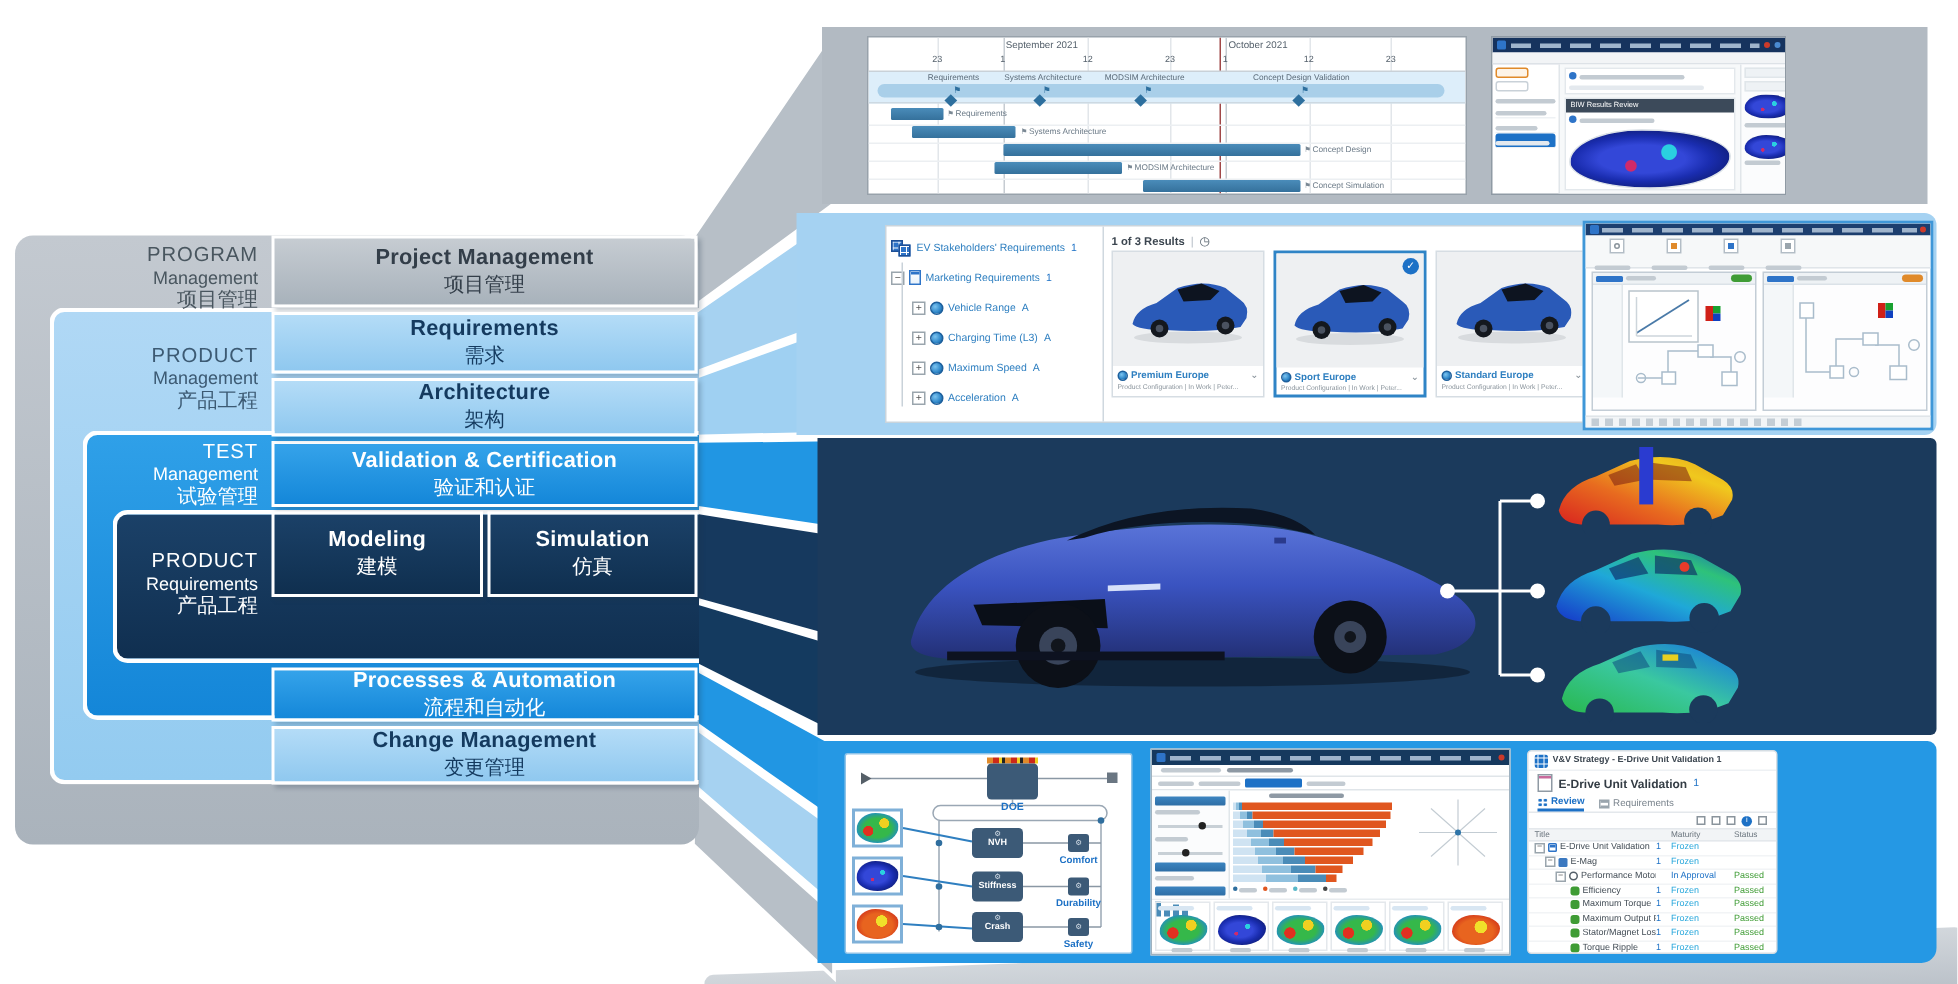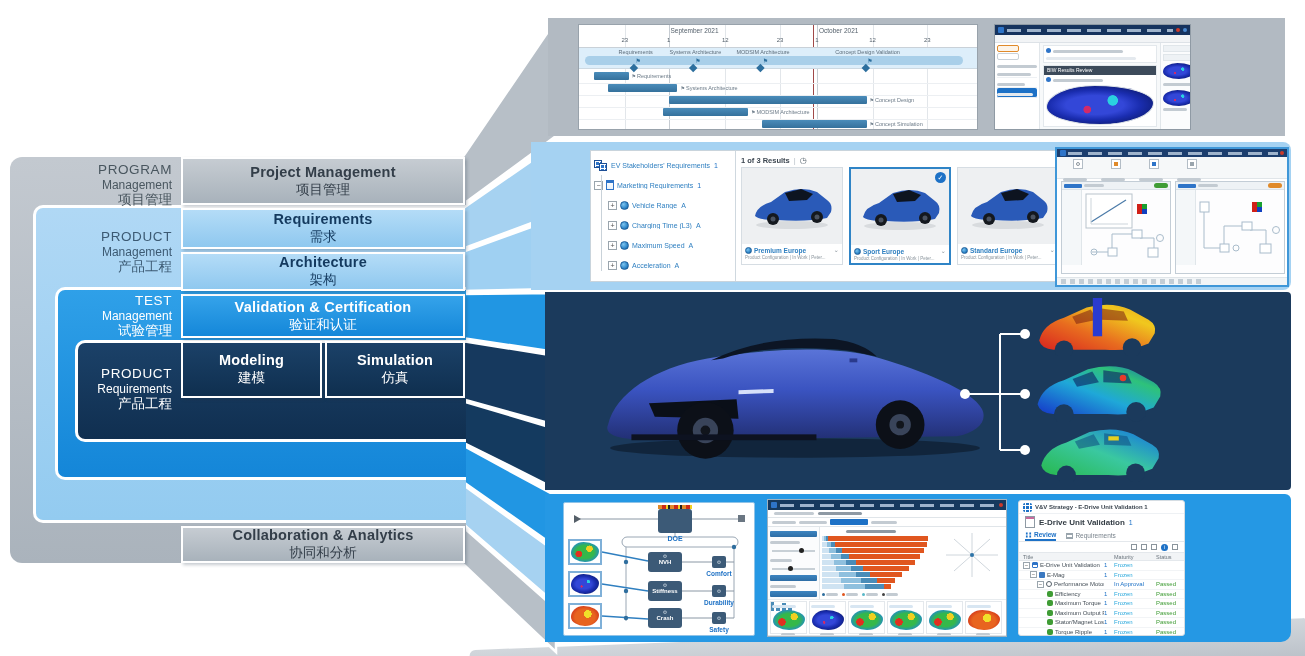--- a/index.html
+++ b/index.html
@@ -321,23 +321,27 @@
       <span class="zh">架构</span>
     </div>
   <div class="cell tone-navy" style="top:341px;height:57px;width:141px">
     <span class="en">Modeling</span>
       <span class="zh">建模</span>
     </div>
   <div class="cell tone-navy" style="top:341px;height:57px;left:325px;width:140px">
     <span class="en">Simulation</span>
       <span class="zh">仿真</span>
     </div>
-  <div class="cell tone-gray" style="top:526px;height:37px">
-    <span class="en">Collaboration &amp; Analytics</span>
-      <span class="zh">协同和分析</span>
+  <div class="cell tone-mid" style="top:445px;height:36px">
+    <span class="en">Processes &amp; Automation</span>
+      <span class="zh">流程和自动化</span>
+    </div>
+  <div class="cell tone-light" style="top:484px;height:39px">
+    <span class="en">Change Management</span>
+      <span class="zh">变更管理</span>
     </div>
 
   <div class="band band-top">
 
     <div class="gantt">
       <div class="gl-line" style="left:11.5%"></div>
       <div class="gl-line m" style="left:22.5%"></div>
       <div class="gl-line" style="left:36.75%"></div>
       <div class="gl-line" style="left:50.5%"></div>
       <div class="gl-line m" style="left:59.75%"></div>

